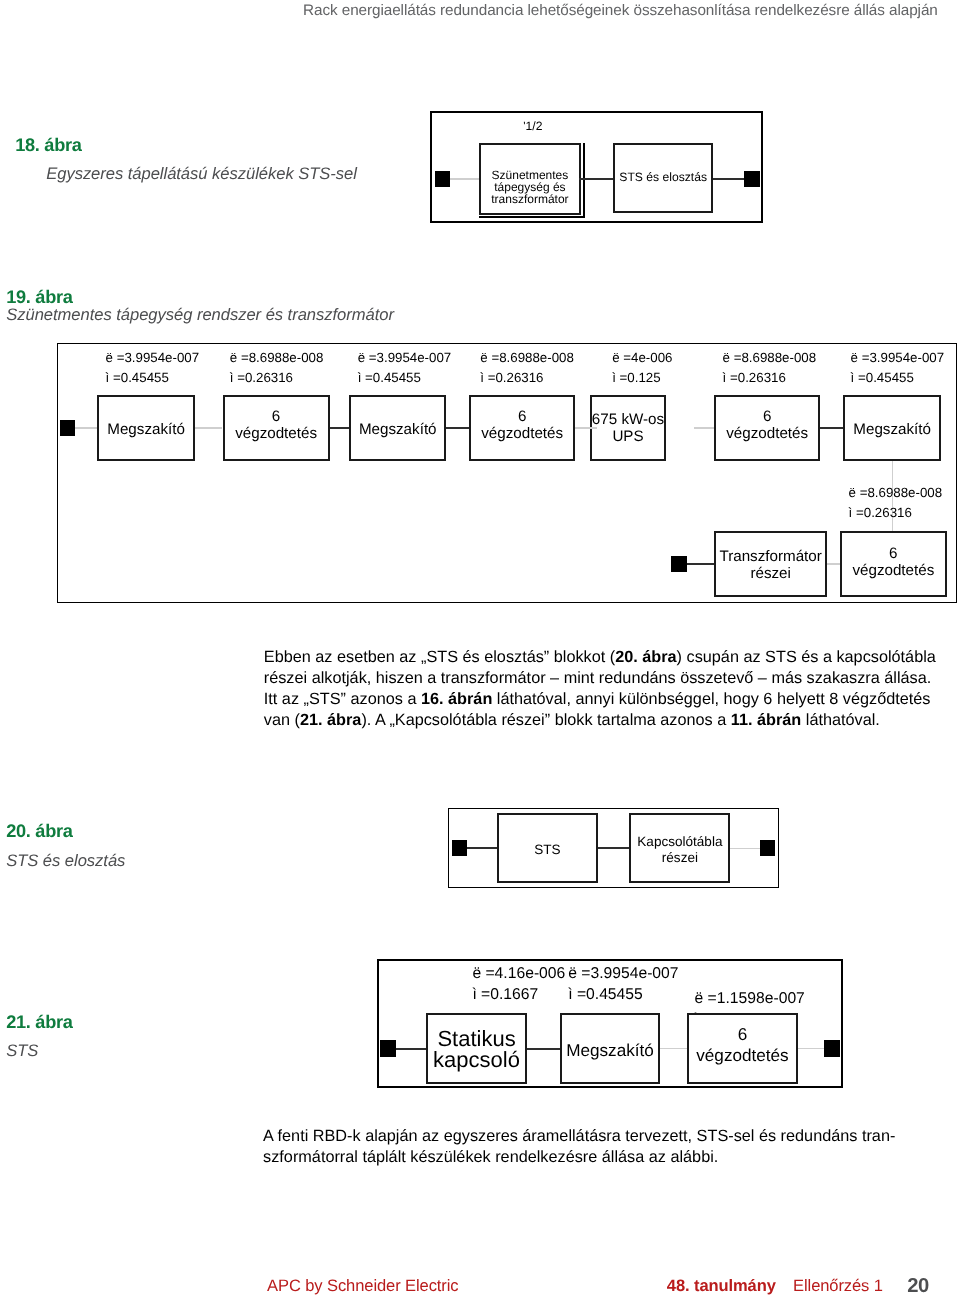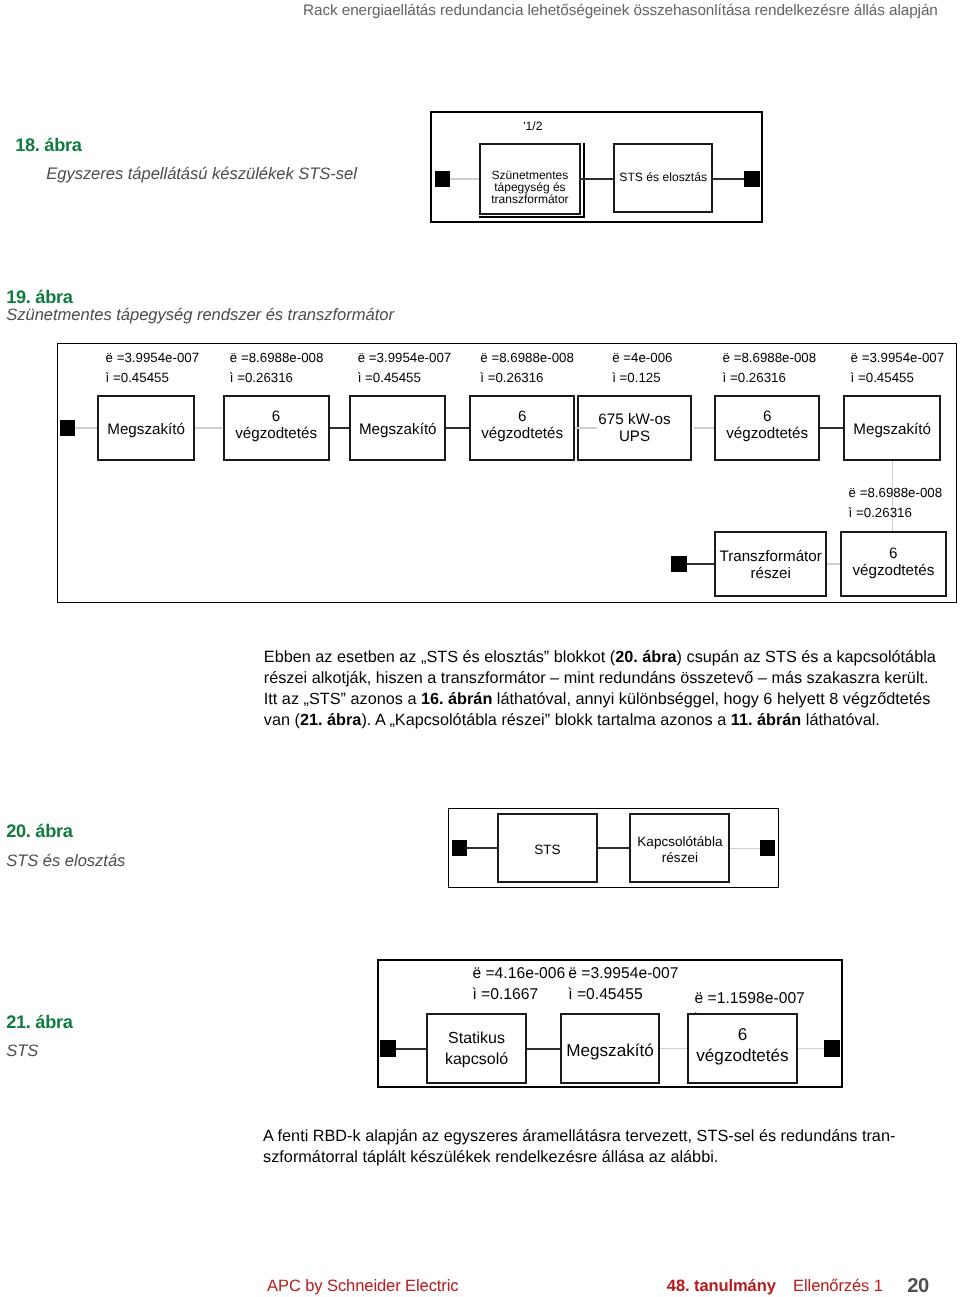--- a/index.html
+++ b/index.html
@@ -84,21 +84,21 @@
 ì =0.45455</div>
       <div class="blk" style="left:292.2px;top:51.5px;width:97.1px;height:66.8px;font-size:15.2px;line-height:17.3px;padding-top:4px;padding-bottom:0px;">Megszakító</div>
       <div class="ln" style="left:272.7px;top:83.89999999999998px;width:19.5px;"></div>
       <div class="lam" style="left:423.3px;top:5px;font-size:13.3px;line-height:20.2px;">ë =8.6988e-008
 ì =0.26316</div>
       <div class="blk" style="left:412.2px;top:51.5px;width:106px;height:66.8px;font-size:15.2px;line-height:17.3px;padding-top:0px;padding-bottom:6px;">6
 végzodtetés</div>
       <div class="ln" style="left:389.29999999999995px;top:83.89999999999998px;width:22.900000000000034px;"></div>
       <div class="lam" style="left:555.2px;top:5px;font-size:13.3px;line-height:20.2px;">ë =4e-006
 ì =0.125</div>
-      <div class="blk" style="left:520px;top:51.5px;width:115px;height:66.8px;font-size:15.2px;line-height:17.3px;padding-top:0px;padding-bottom:0;">675 kW-os
+      <div class="blk" style="left:533px;top:51.5px;width:76px;height:66.8px;font-size:15.2px;line-height:17.3px;padding-top:0px;padding-bottom:0;">675 kW-os
 UPS</div>
       <div class="ln faint" style="left:518.2px;top:84.25px;width:22.299999999999955px;"></div>
       <div class="lam" style="left:665.6px;top:5px;font-size:13.3px;line-height:20.2px;">ë =8.6988e-008
 ì =0.26316</div>
       <div class="blk" style="left:657.2px;top:51.5px;width:106px;height:66.8px;font-size:15.2px;line-height:17.3px;padding-top:0px;padding-bottom:6px;">6
 végzodtetés</div>
       <div class="ln faint" style="left:637.3px;top:84.25px;width:19.90000000000009px;"></div>
       <div class="lam" style="left:793.6px;top:5px;font-size:13.3px;line-height:20.2px;">ë =3.9954e-007
 ì =0.45455</div>
       <div class="blk" style="left:786.3px;top:51.5px;width:97.7px;height:66.8px;font-size:15.2px;line-height:17.3px;padding-top:4px;padding-bottom:0px;">Megszakító</div>
@@ -110,21 +110,21 @@
 részei</div>
       <div class="ln faint" style="left:770.3px;top:220.35000000000002px;width:12.700000000000045px;"></div>
       <div class="lam" style="left:791.6px;top:139.5px;font-size:13.3px;line-height:20.2px;">ë =8.6988e-008
 ì =0.26316</div>
       <div class="blk" style="left:783px;top:187.70000000000005px;width:106.7px;height:66.6px;font-size:15.2px;line-height:17.3px;padding-bottom:3px;">6
 végzodtetés</div>
     </div>
 
   <div class="para" id="para-middle" style="left:263.8px;top:647.2px;width:690px;font-size:16.26px;line-height:21px;">
       <span class="l">Ebben az esetben az „STS és elosztás” blokkot (<b>20. ábra</b>) csupán az STS és a kapcsolótábla</span>
-      <span class="l">részei alkotják, hiszen a transzformátor – mint redundáns összetevő – más szakaszra került.</span>
+      <span class="l">részei alkotják, hiszen a transzformátor – mint redundáns összetevő – más szakaszra állása.</span>
       <span class="l">Itt az „STS” azonos a <b>16. ábrán</b> láthatóval, annyi különbséggel, hogy 6 helyett 8 végződtetés</span>
       <span class="l last">van (<b>21. ábra</b>). A „Kapcsolótábla részei” blokk tartalma azonos a <b>11. ábrán</b> láthatóval.</span>
     </div>
 
   <div class="fig-num" style="left:6.2px;top:820.5px;">20. ábra</div>
   <div class="fig-cap" style="left:6.2px;top:851.4px;">STS és elosztás</div>
   <div class="diagram" style="left:448.1px;top:807.9px;width:331.1px;height:80.4px;" id="fig20">
       <div class="oframe thin" style="left:0;top:0;width:331.1px;height:80.4px;"></div>
       <div class="sq" style="left:3.7999999999999545px;top:32.10000000000002px;width:15.3px;height:16px;"></div>
       <div class="ln" style="left:19.099999999999966px;top:39.39999999999998px;width:29.55000000000001px;"></div>
@@ -137,21 +137,21 @@
     </div>
 
   <div class="fig-num" style="left:6.2px;top:1011.6px;">21. ábra</div>
   <div class="fig-cap" style="left:6.2px;top:1040.6px;">STS</div>
   <div class="diagram" style="left:376.7px;top:958.9px;width:466.8px;height:129px;" id="fig21">
       <div class="oframe" style="left:0;top:0;width:466.8px;height:129px;"></div>
       <div class="sq" style="left:3.5px;top:81.30000000000007px;width:15.8px;height:16.9px;"></div>
       <div class="ln" style="left:19.30000000000001px;top:89.10000000000002px;width:30px;"></div>
       <div class="lam" style="left:57.69999999999999px;top:5.600000000000023px;font-size:15.7px;line-height:20.3px;margin-left:38px;">ë =4.16e-006
 ì =0.1667</div>
-      <div class="blk" style="left:49.30000000000001px;top:54.5px;width:101.1px;height:70.6px;font-size:16px;line-height:20.8px;padding-top:3px;padding-bottom:0px;">Statikus
+      <div class="blk" style="left:49.30000000000001px;top:54.5px;width:101.1px;height:70.6px;font-size:22px;line-height:20.8px;padding-top:3px;padding-bottom:0px;">Statikus
 kapcsoló</div>
       <div class="lam" style="left:191.50000000000006px;top:5.600000000000023px;font-size:15.7px;line-height:20.3px;">ë =3.9954e-007
 ì =0.45455</div>
       <div class="blk" style="left:183.09999999999997px;top:54.5px;width:100.5px;height:70.6px;font-size:17.15px;line-height:20.8px;padding-top:3px;padding-bottom:0px;">Megszakító</div>
       <div class="ln" style="left:150.40000000000003px;top:89.10000000000002px;width:32.69999999999993px;"></div>
       <div class="lam" style="left:317.8px;top:5.600000000000023px;font-size:15.7px;line-height:20.3px;margin-top:25px;">ë =1.1598e-007
 ì =0.26316</div>
       <div class="blk" style="left:310.7px;top:54.5px;width:110.2px;height:70.6px;font-size:17.15px;line-height:20.8px;padding-top:0px;padding-bottom:7px;">6
 végzodtetés</div>
       <div class="ln faint" style="left:283.59999999999997px;top:89.10000000000002px;width:27.100000000000023px;"></div>

